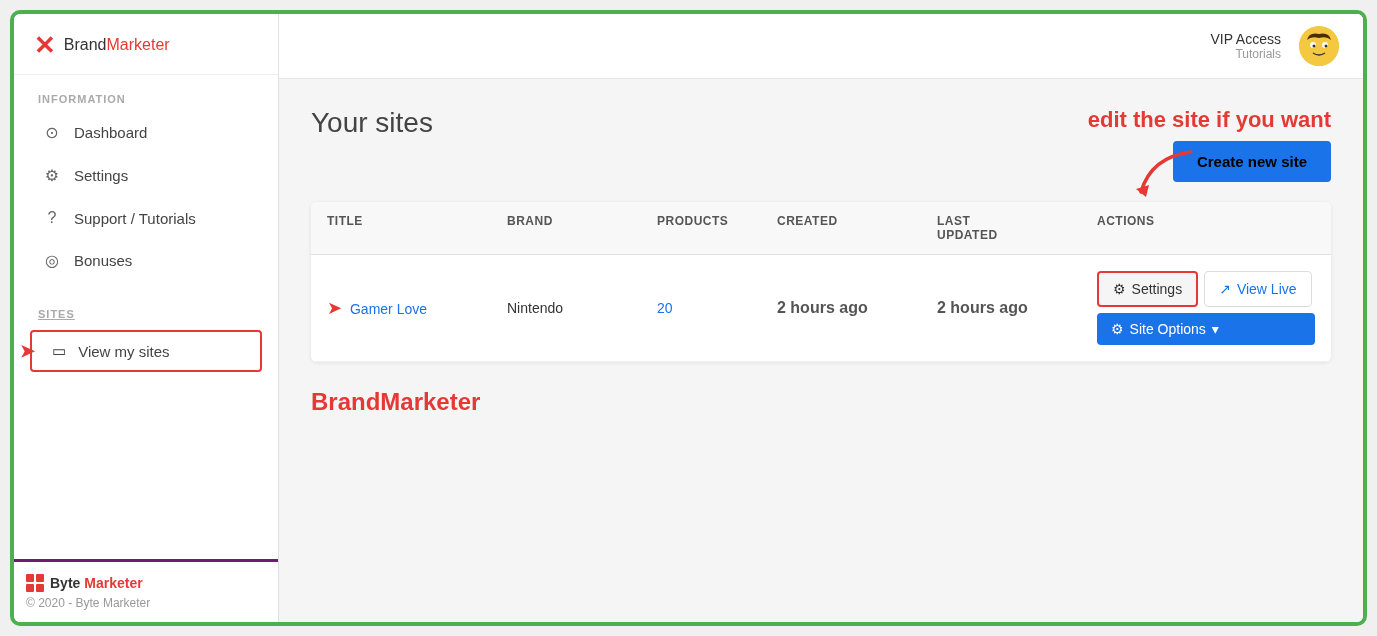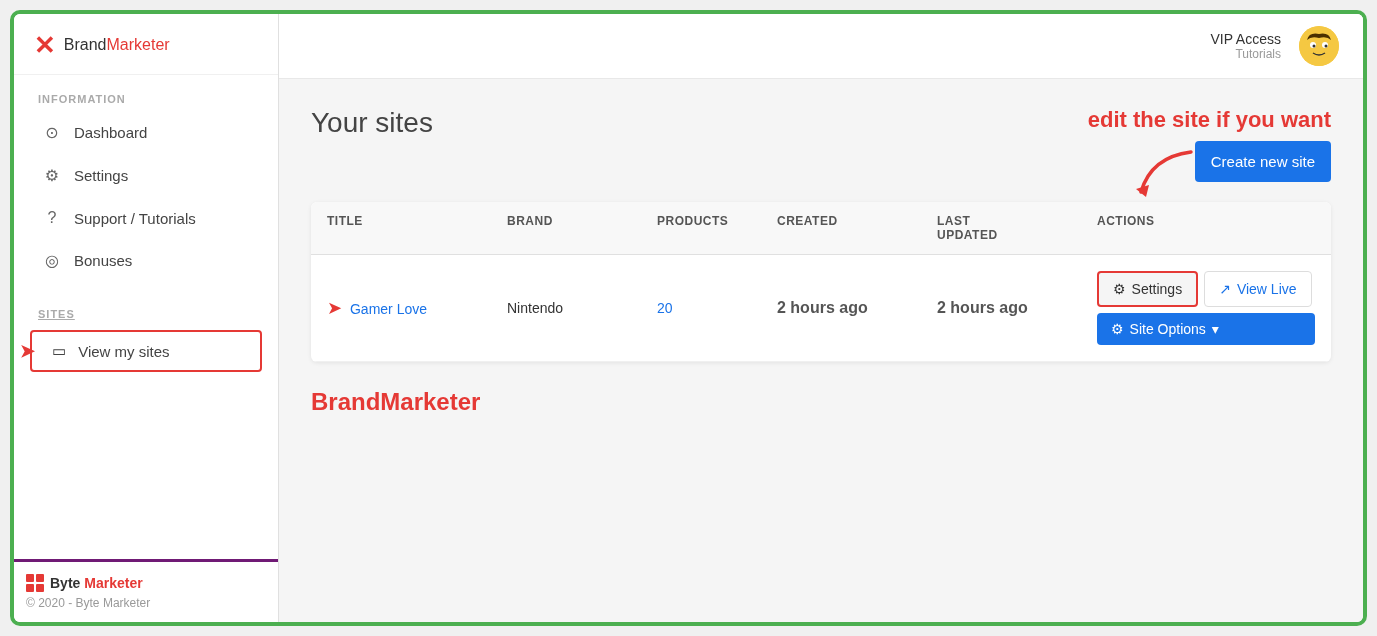--- a/index.html
+++ b/index.html
@@ -188,26 +188,26 @@
       align-items: flex-end;
     }
     .annotation-text {
       color: #e53935;
       font-size: 22px;
       font-weight: 700;
       text-align: right;
     }
     .create-btn {
       background: #1a73e8;
-      color: #ffffff;
+      color: #000000;
       border: none;
-      padding: 12px 16px;
+      padding: 12px 24px;
       border-radius: 4px;
       font-size: 15px;
-      font-weight: 400;
+      font-weight: 700;
       cursor: pointer;
       white-space: nowrap;
     }
     
     .sites-table {
       background: #fff;
       border-radius: 6px;
       overflow: hidden;
       box-shadow: 0 1px 4px rgba(0,0,0,0.08);
     }

